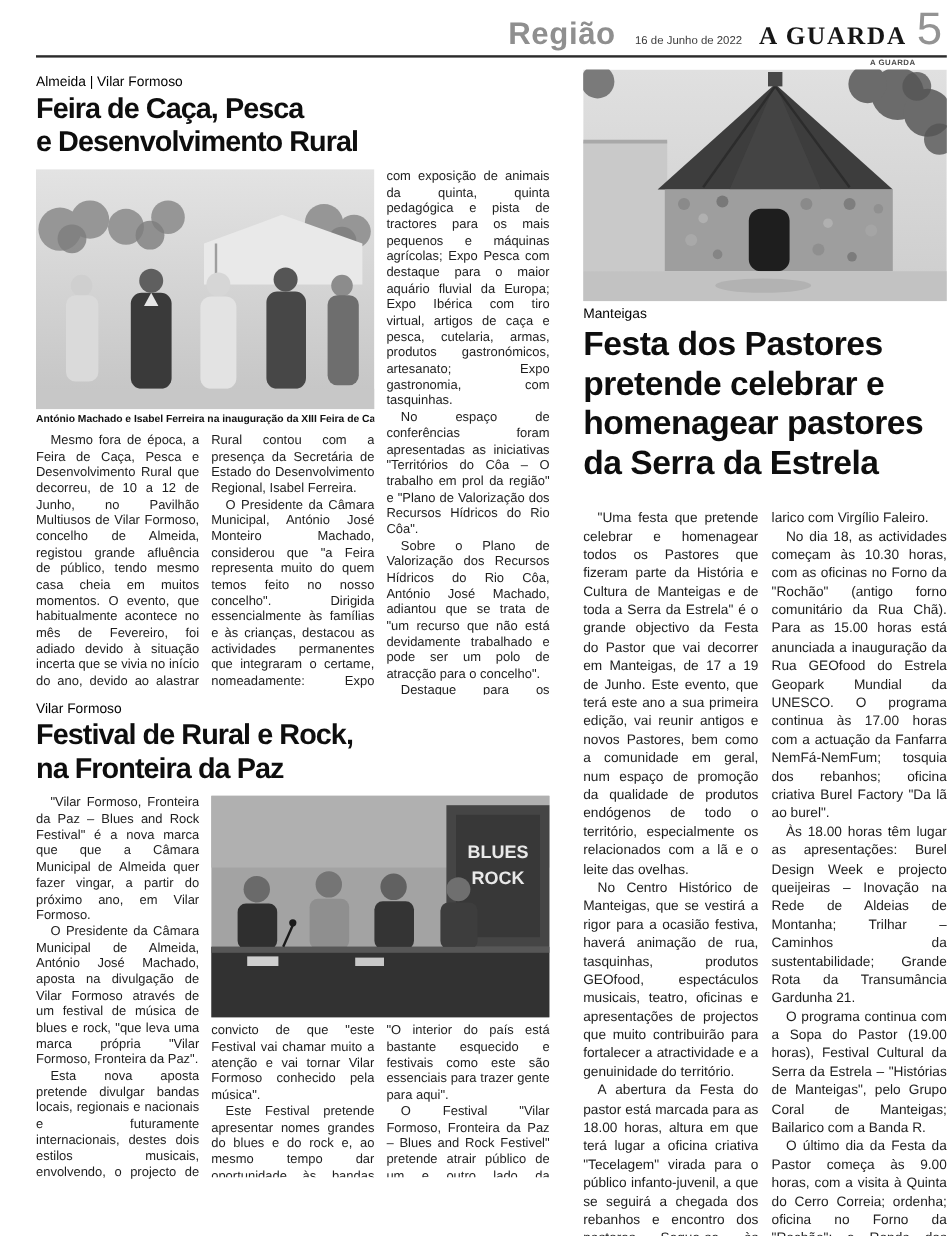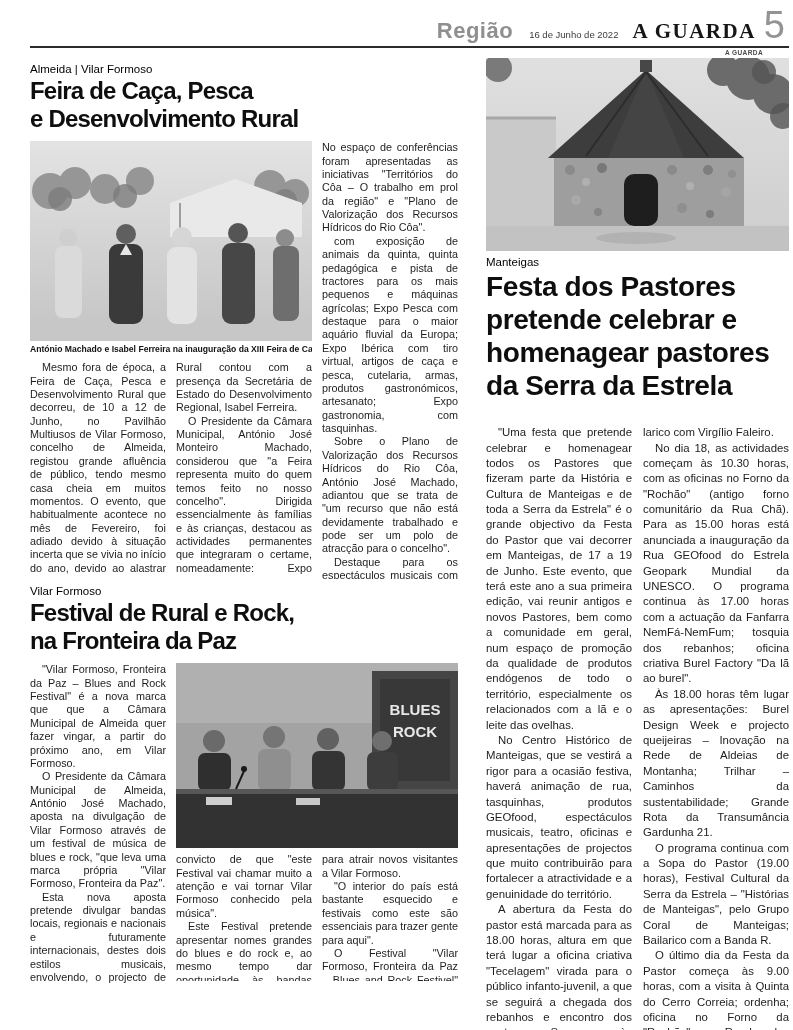--- a/index.html
+++ b/index.html
@@ -3,21 +3,21 @@
 <meta charset="utf-8">
 <style>
   * { box-sizing: border-box; }
   html,body { margin:0; padding:0; background:#fff; }
   body { width:793px; height:1030px; overflow:hidden;
          font-family:"Liberation Sans", sans-serif; color:#1c1c1c; }
   .page { width:793px; height:1030px; padding:8px 4px 0 30px; overflow:hidden; }
 
   
   .hdr { display:flex; justify-content:flex-end; align-items:baseline; padding-right:4px; }
-  .hdr .section { font-size:22px; font-weight:bold; color:#8f8f8f; margin-right:16px; letter-spacing:0.5px; }
+  .hdr .section { font-size:26px; font-weight:bold; color:#8f8f8f; margin-right:16px; letter-spacing:0.5px; }
   .hdr .date { font-size:9.5px; color:#3c3c3c; margin-right:14px; }
   .hdr .masthead { font-family:"Liberation Serif", serif; font-size:21px; font-weight:bold; color:#161616; letter-spacing:1.5px; }
   .hdr .pagenum { font-size:38px; color:#939393; font-weight:500; margin-left:8px; line-height:0.9; }
   .rule { border-bottom:2px solid #2b2b2b; margin-top:2px; }
   .credit-line { text-align:right; font-size:6.5px; font-weight:bold; color:#4a4a4a; letter-spacing:0.4px; padding-right:26px; height:9px; margin-top:1px; }
 
   
   .main { display:flex; gap:18px; }
   .left-zone { width:438px; flex:none; }
   .right-zone { width:303px; flex:none; }
@@ -121,22 +121,22 @@
               <div class="bodycol">
                   <p>Mesmo fora de época, a Feira de Caça, Pesca e Desenvolvimento Rural que decorreu, de 10 a 12 de Junho, no Pavilhão Multiusos de Vilar Formoso, concelho de Almeida, registou grande afluência de público, tendo mesmo casa cheia em muitos momentos. O evento, que habitualmente acontece no mês de Fevereiro, foi adiado devido à situação incerta que se vivia no início do ano, devido ao alastrar da pandemia da Covid19.</p>
                 </div>
               <div class="bodycol cont">
                   <p>Rural contou com a presença da Secretária de Estado do Desenvolvimento Regional, Isabel Ferreira.</p>
                   <p>O Presidente da Câmara Municipal, António José Monteiro Machado, considerou que "a Feira representa muito do quem temos feito no nosso concelho". Dirigida essencialmente às famílias e às crianças, destacou as actividades permanentes que integraram o certame, nomeadamente: Expo floresta e canina, com exposição de animais da floresta e plantas autóctones, aves de rapina e exóticas; Expo agro-pecuária,</p>
                 </div>
             </div>
           </div>
           <div class="bodycol cont a1-col3">
+              <p>com exposição de animais da quinta, quinta pedagógica e pista de tractores para os mais pequenos e máquinas agrícolas; Expo Pesca com destaque para o maior aquário fluvial da Europa; Expo Ibérica com tiro virtual, artigos de caça e pesca, cutelaria, armas, produtos gastronómicos, artesanato; Expo gastronomia, com tasquinhas.</p>
               <p>No espaço de conferências foram apresentadas as iniciativas "Territórios do Côa – O trabalho em prol da região" e "Plano de Valorização dos Recursos Hídricos do Rio Côa".</p>
-              <p>com exposição de animais da quinta, quinta pedagógica e pista de tractores para os mais pequenos e máquinas agrícolas; Expo Pesca com destaque para o maior aquário fluvial da Europa; Expo Ibérica com tiro virtual, artigos de caça e pesca, cutelaria, armas, produtos gastronómicos, artesanato; Expo gastronomia, com tasquinhas.</p>
               <p>Sobre o Plano de Valorização dos Recursos Hídricos do Rio Côa, António José Machado, adiantou que se trata de "um recurso que não está devidamente trabalhado e pode ser um polo de atracção para o concelho".</p>
               <p>Destaque para os espectáculos musicais com as bandas ConTraBand, Budda Power Blues, We Rhythm and Blues, Rui Veloso e Rock Folk. Os concertos, no Pavilhão Multiusos de Vilar Formoso, registaram casa cheia e serviram de ensaio para um grande Festival de Blues e Rock que a autarquia pretende dinamizar já no próximo ano.</p>
             </div>
         </div>
       </article>
 
       <article class="a2">
         <div class="kicker">Vilar Formoso</div>
         <h1 class="headline-lg">Festival de Rural e Rock,
 na Fronteira da Paz</h1>
@@ -170,21 +170,20 @@
               <rect x="120" y="135" width="24" height="7" fill="#c8c8c8"></rect>
               <line x1="60" y1="126" x2="68" y2="108" stroke="#1a1a1a" stroke-width="2"></line>
               <circle cx="68" cy="106" r="3" fill="#1a1a1a"></circle>
             </svg>
             <div class="a2-cols">
               <div class="bodycol cont">
                   <p>convicto de que "este Festival vai chamar muito a atenção e vai tornar Vilar Formoso conhecido pela música".</p>
                   <p>Este Festival pretende apresentar nomes grandes do blues e do rock e, ao mesmo tempo dar oportunidade às bandas locais.</p>
                 </div>
               <div class="bodycol cont">
-                  <p>para atrair novos visitantes a Vilar Formoso.</p>
                   <p>"O interior do país está bastante esquecido e festivais como este são essenciais para trazer gente para aqui".</p>
                   <p>O Festival "Vilar Formoso, Fronteira da Paz – Blues and Rock Festivel" pretende atrair público de um e outro lado da Fronteira.</p>
                 </div>
             </div>
           </div>
         </div>
       </article>
 
     </div>
 

